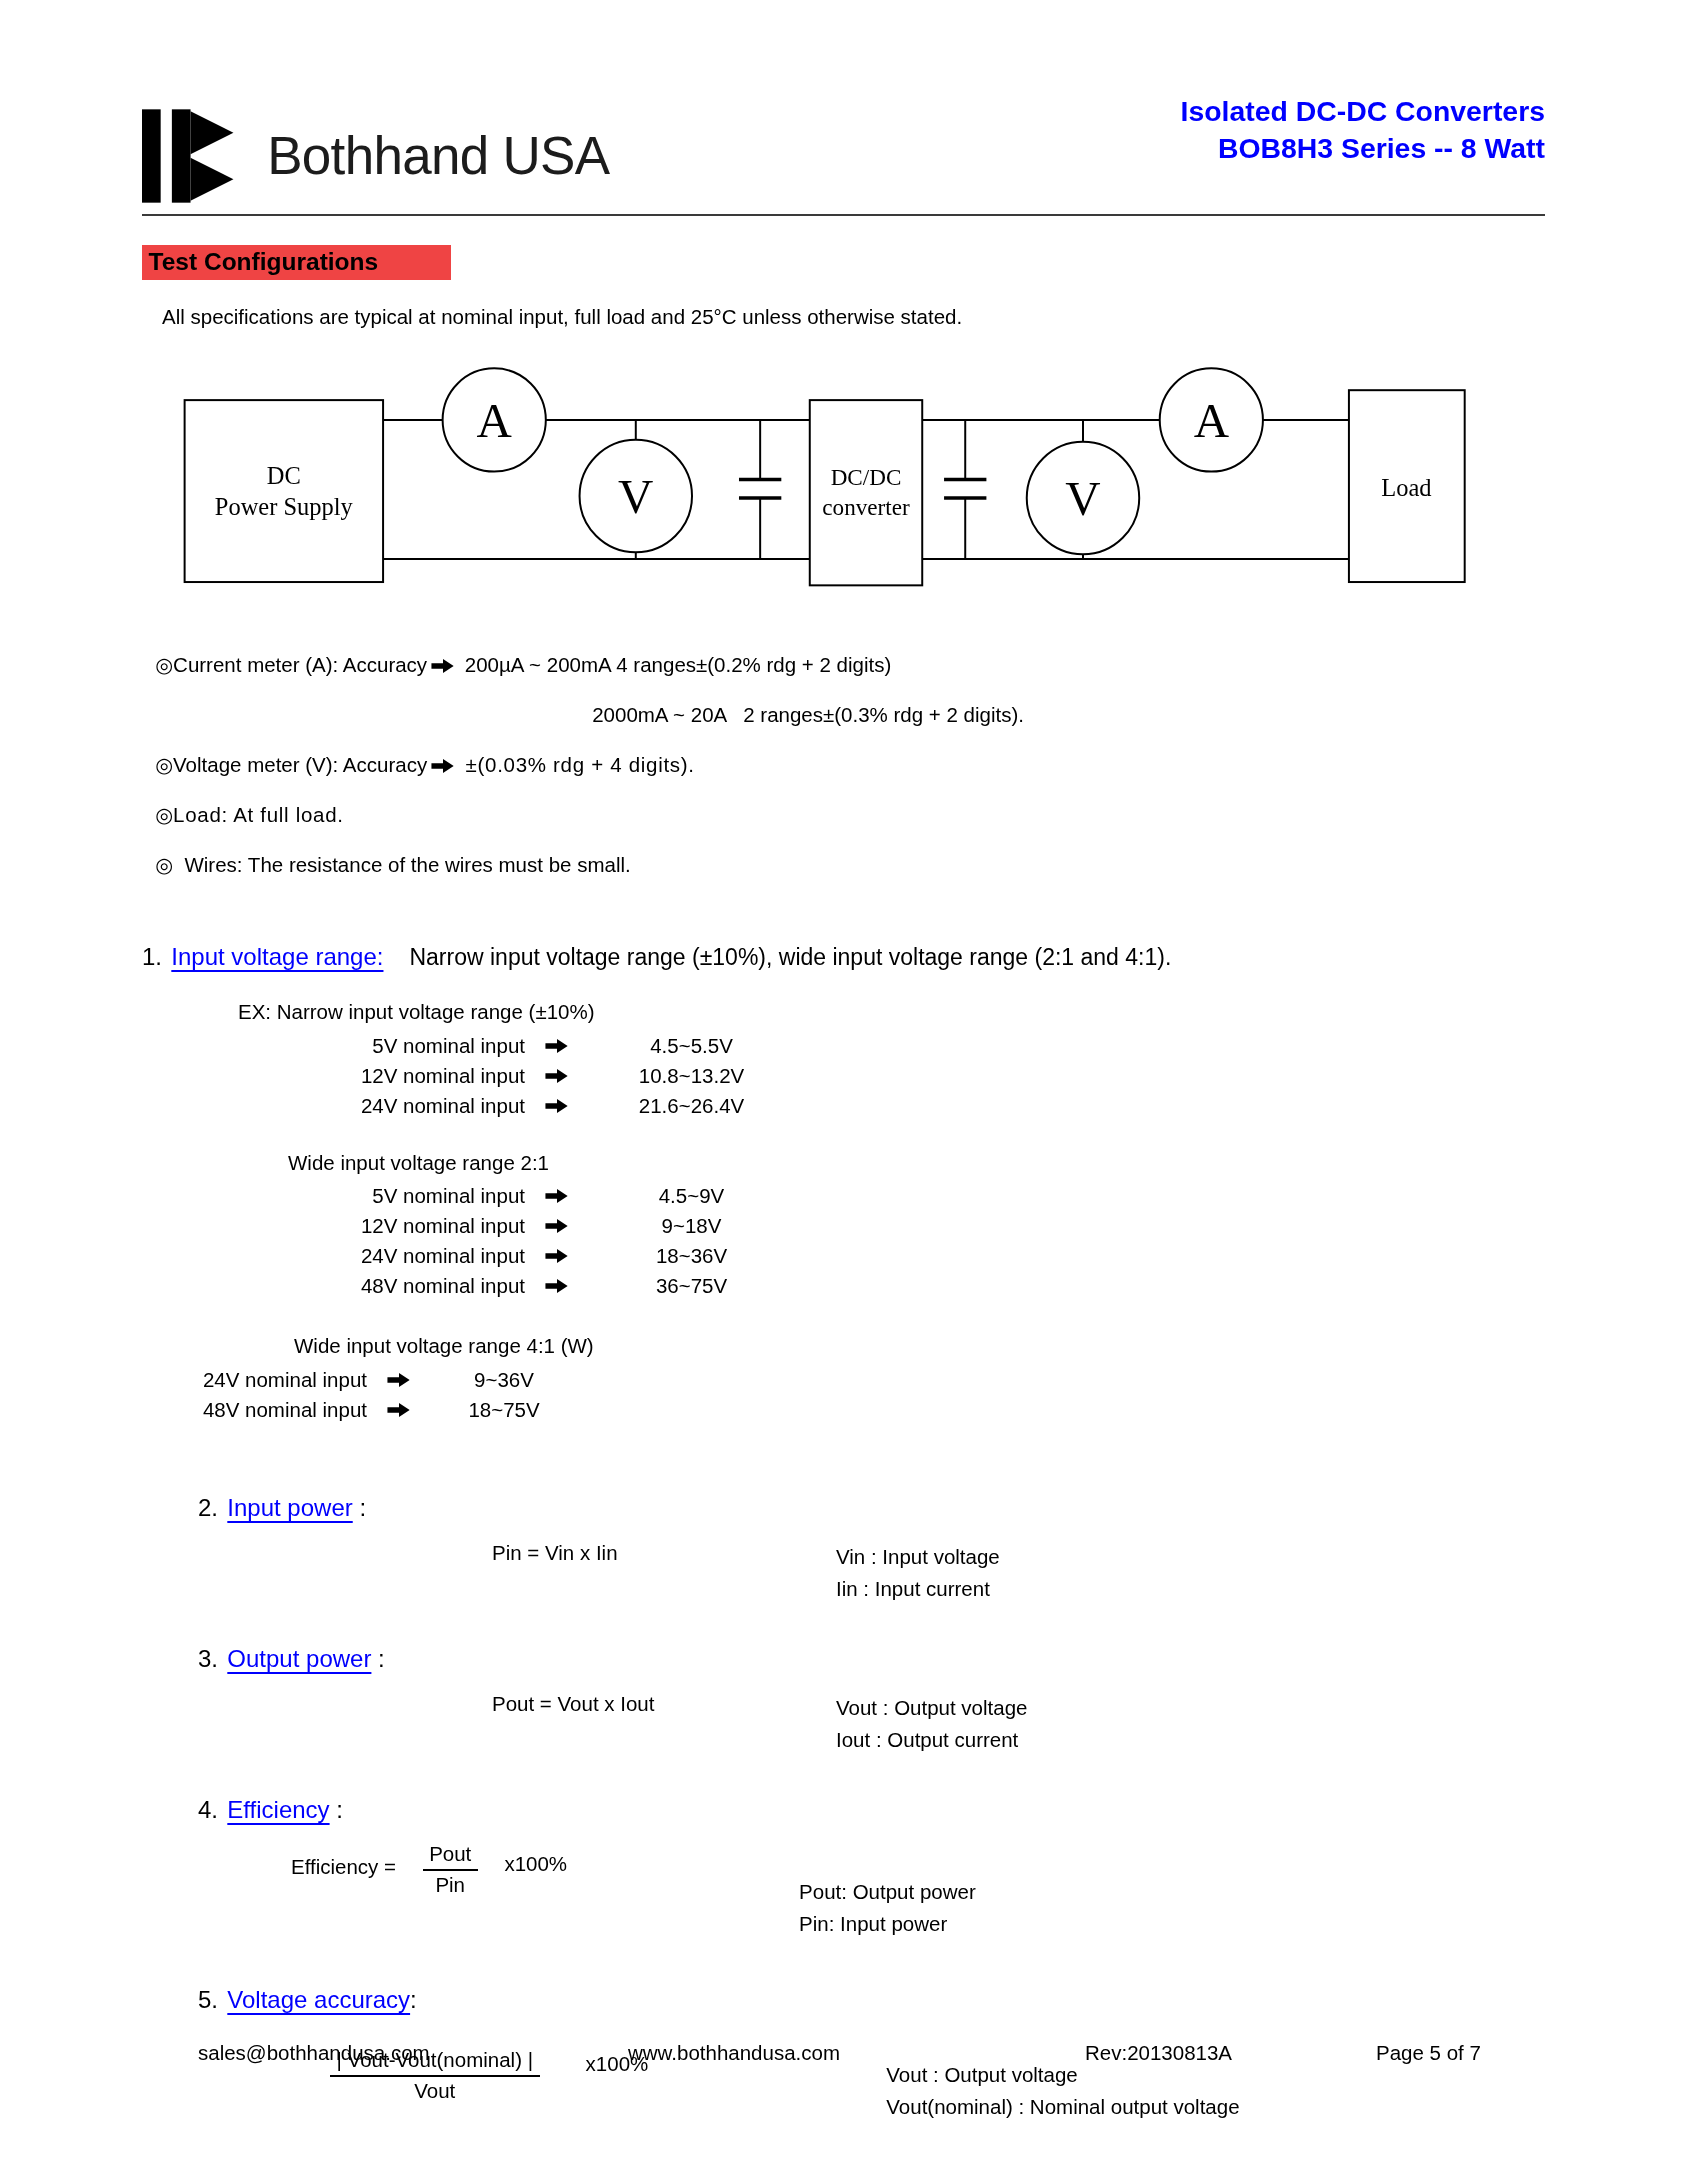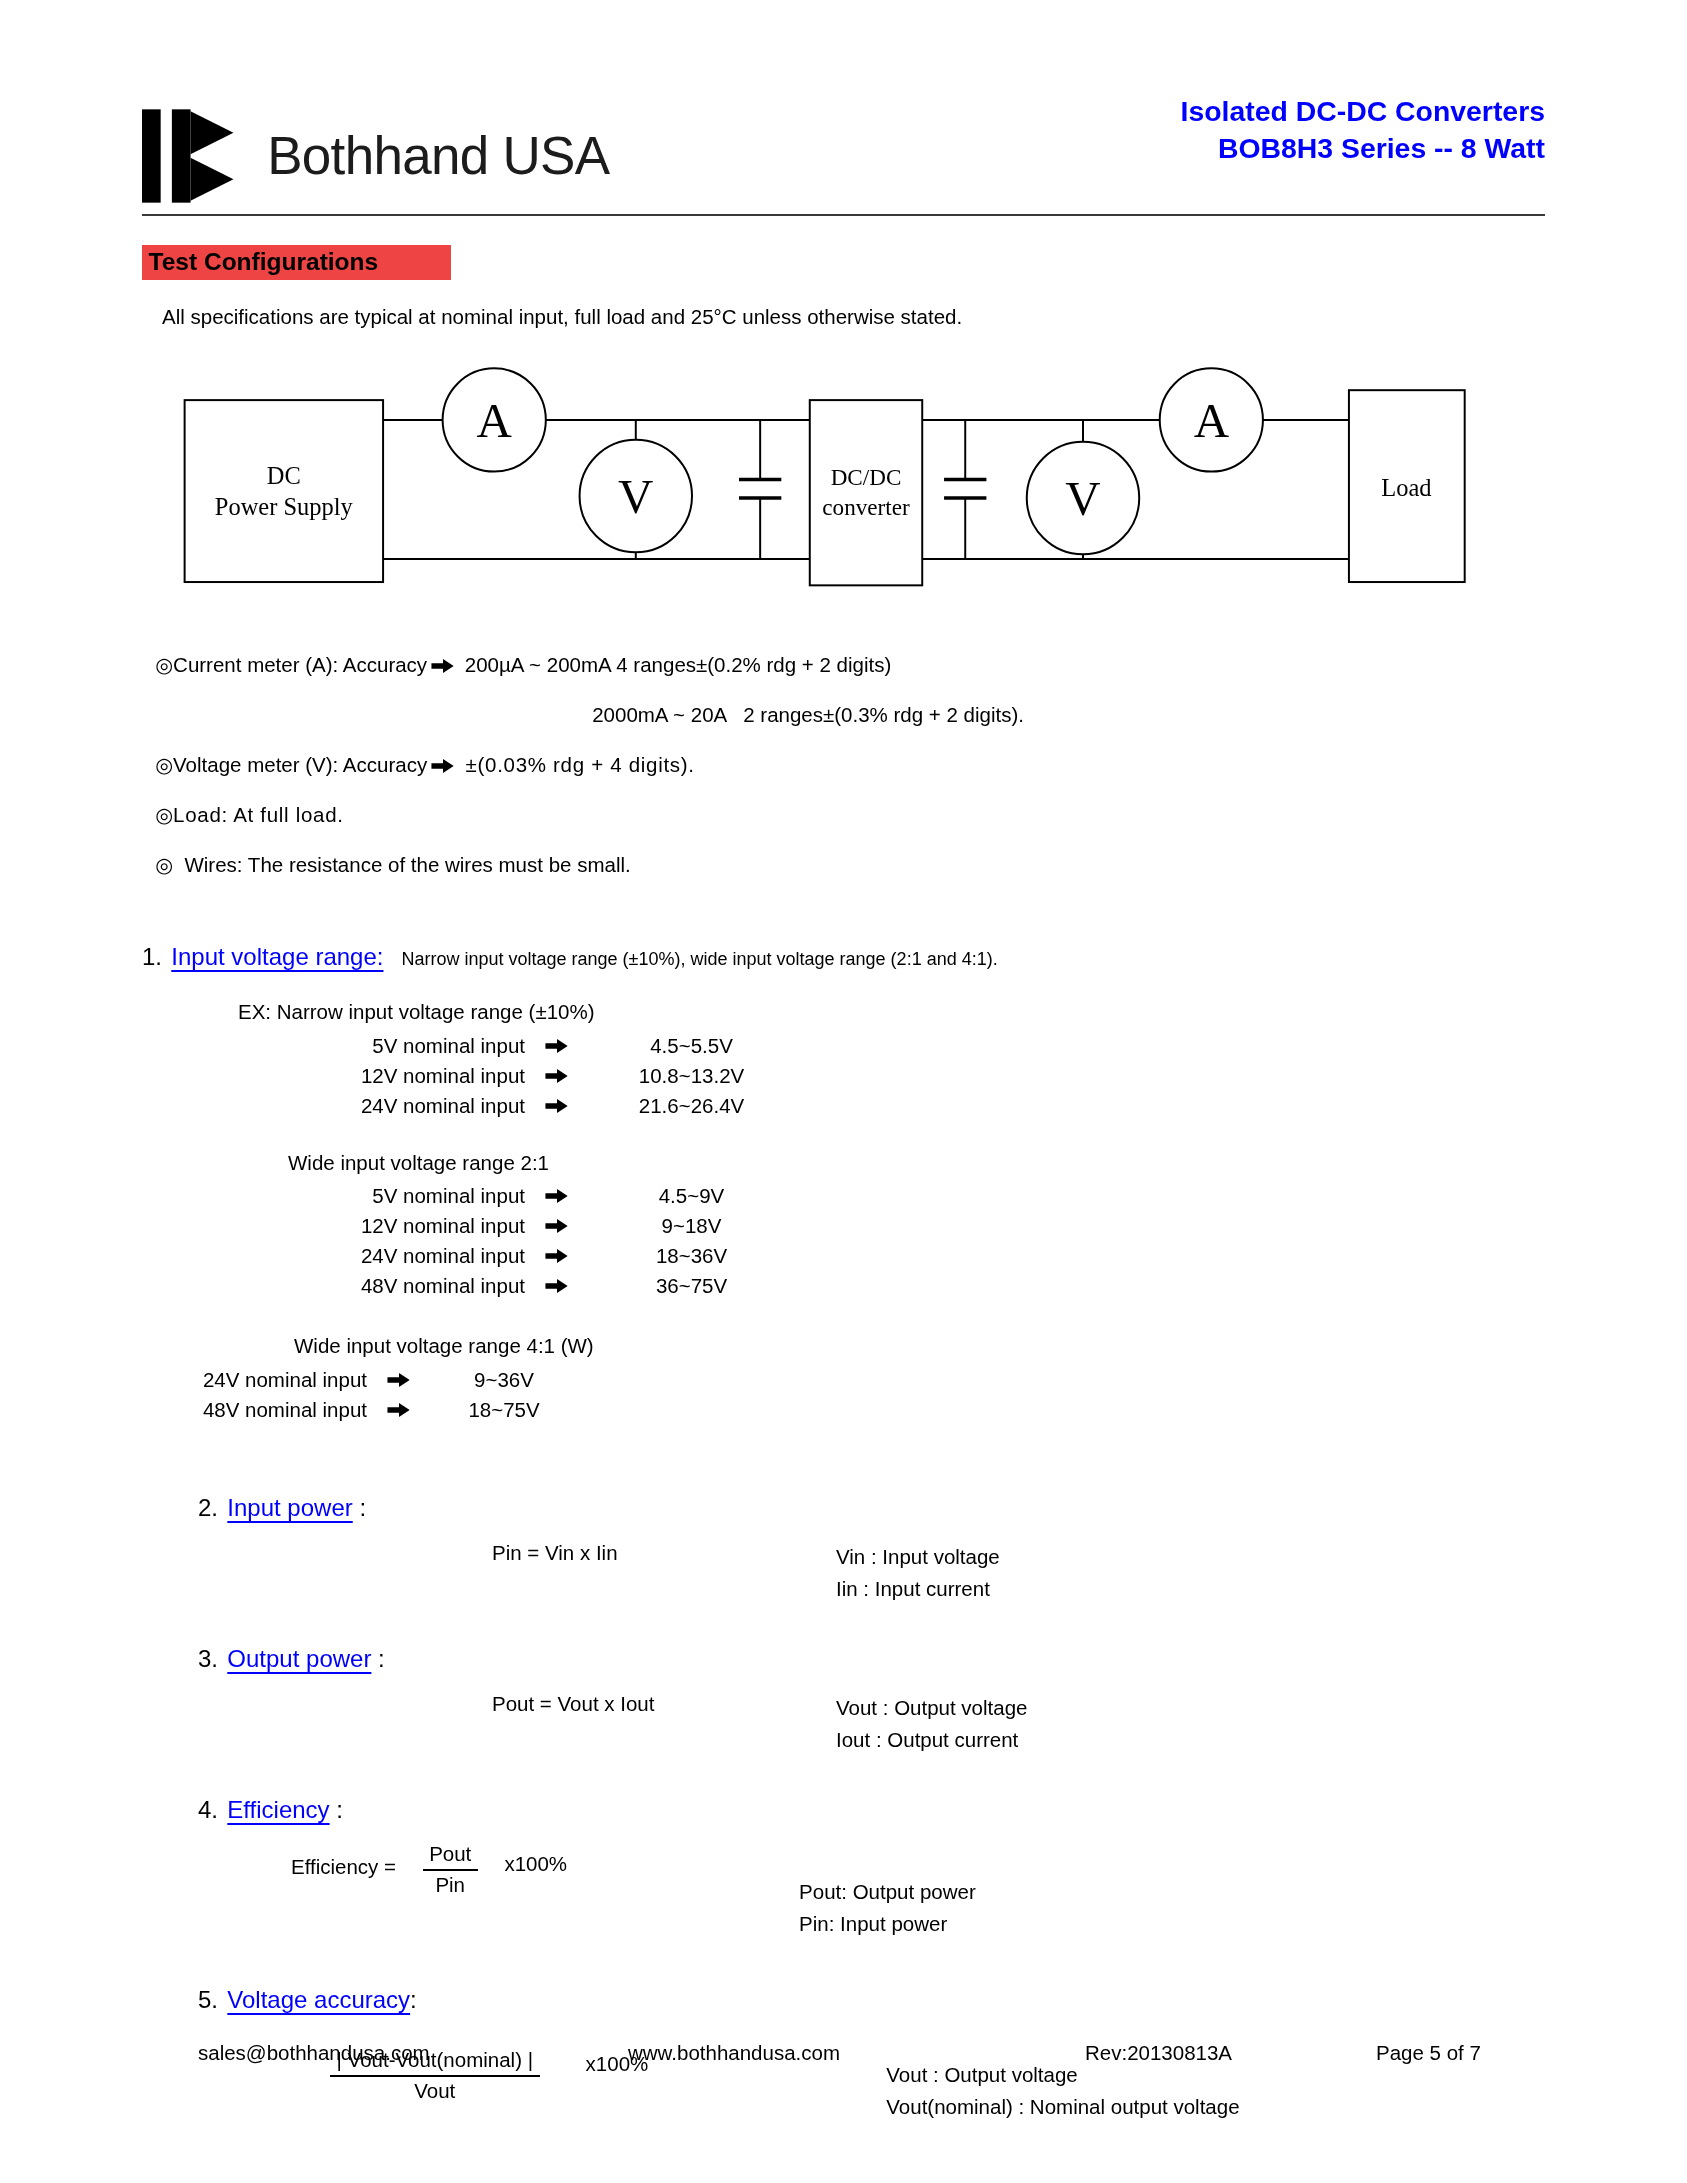--- a/index.html
+++ b/index.html
@@ -41,21 +41,21 @@
   .note { margin-bottom:20px; line-height:30px; white-space:pre-wrap; }
   .note-indent { margin-left:437px; }
   .sp { letter-spacing:0.7px; }
   .arrow-ic { width:24px; height:16px; fill:#000; vertical-align:-1.3px; margin:0 4px; }
   
   .sec-head { font-size:24px; line-height:1.2; }
   .sec-num { color:#000; }
   .sec-title { color:#0000fd; text-decoration:underline; text-underline-offset:4.6px; margin-left:9.3px; }
   .sec-suffix { color:#000; }
   .s1 { margin-top:63px; }
-  .s1 .tail { font-size:18px; color:#000; margin-left:18px; }
+  .s1 .tail { font-size:23px; color:#000; margin-left:26px; }
   .ex-head { margin:28px 0 0 96px; }
   .grp-head2 { margin:30px 0 0 146px; }
   .grp-head4 { margin:33px 0 0 152px; }
   .vrows { margin-top:6.6px; }
   .vrow { display:flex; align-items:center; margin-left:99px; height:30px; }
   .vrow .arrow-ic { margin:0 20px; flex:none; }
   .vlabel { display:inline-block; width:284px; text-align:right; }
   .vvalue { display:inline-block; width:205px; text-align:center; }
   .g4 .vrow { margin-left:0; }
   .g4 .vlabel { width:225px; }

